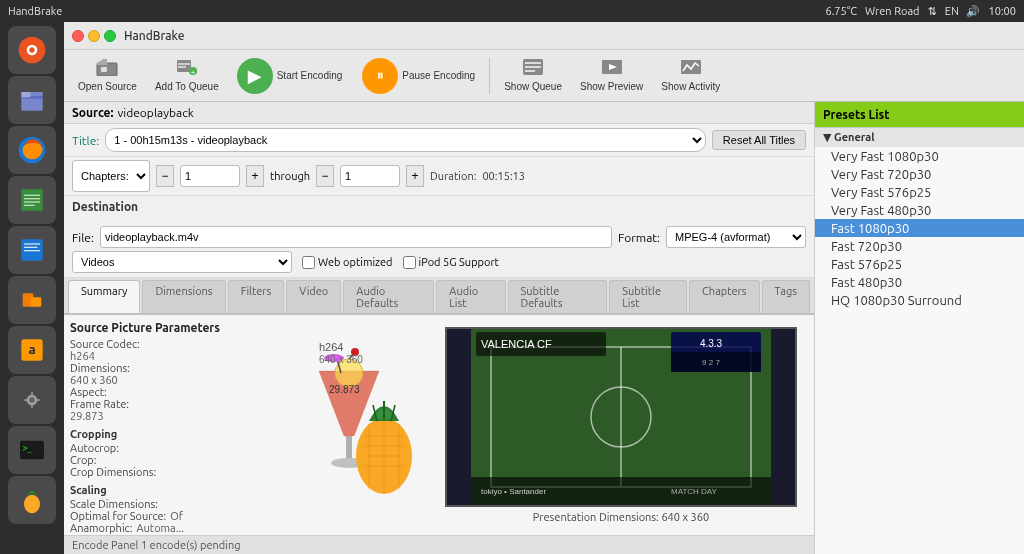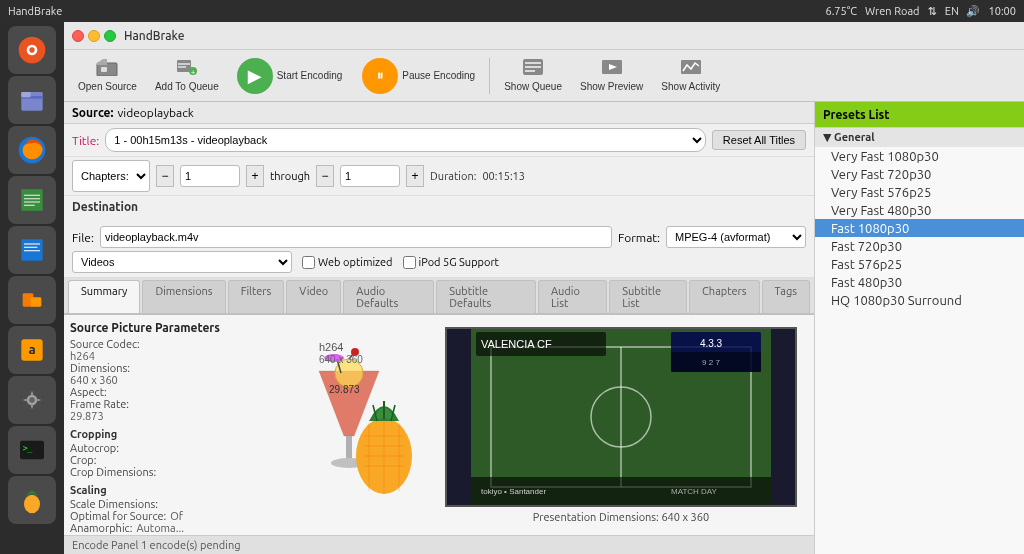--- a/index.html
+++ b/index.html
@@ -162,21 +162,21 @@
 
     
     .title-row {
       display: flex;
       align-items: center;
       padding: 4px 8px;
       gap: 6px;
       background: #f0f0f0;
       border-bottom: 1px solid #ddd;
     }
-    .title-label { font-size: 12px; color: #be185d; }
+    .title-label { font-size: 12px; color: #0f766e; }
     .title-select {
       flex: 1;
       height: 24px;
       border: 1px solid #bbb;
       border-radius: 10px;
       background: white;
       font-size: 11px;
       padding: 0 4px;
     }
     .reset-btn {
@@ -604,22 +604,22 @@
             </label>
           </div>
         </div>
 
         <div class="tabs-bar" id="tabs-bar">
         <div class="tab active">Summary</div>
             <div class="tab">Dimensions</div>
             <div class="tab">Filters</div>
             <div class="tab">Video</div>
             <div class="tab">Audio Defaults</div>
+            <div class="tab">Audio List</div>
             <div class="tab">Subtitle Defaults</div>
-            <div class="tab">Audio List</div>
             <div class="tab">Subtitle List</div>
             <div class="tab">Chapters</div>
             <div class="tab">Tags</div>
           </div>
 
         <div class="tab-content">
 
           <div class="source-params">
             <div class="params-title">Source Picture Parameters</div>
 

